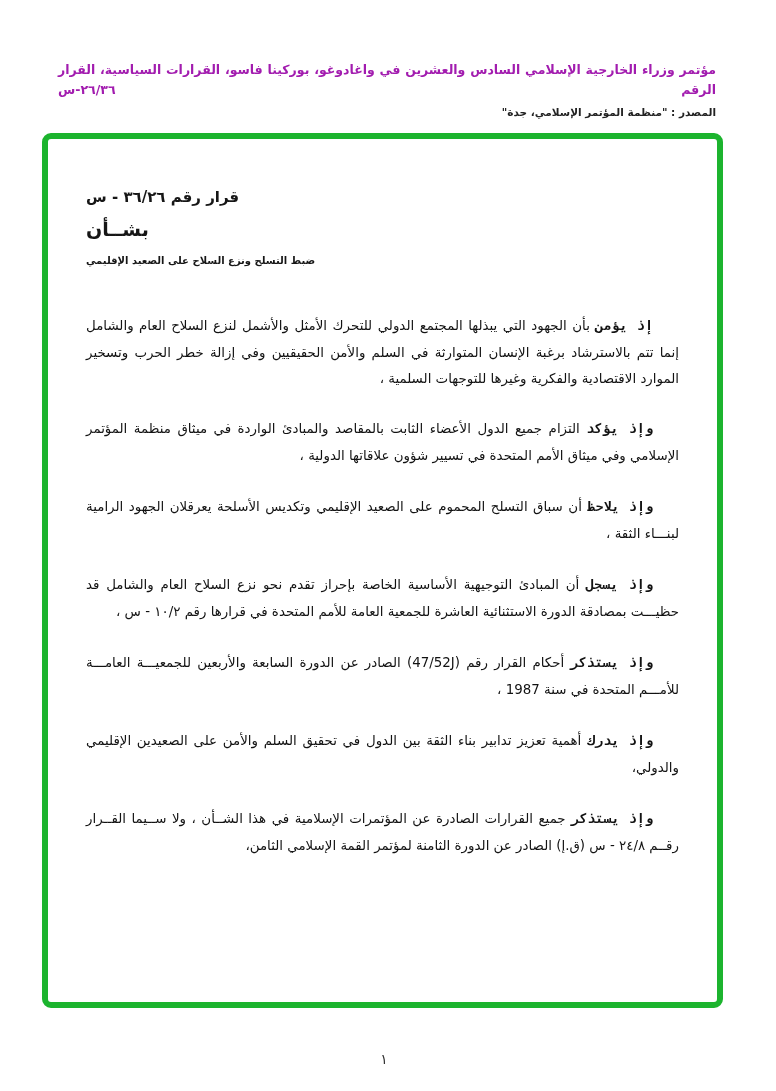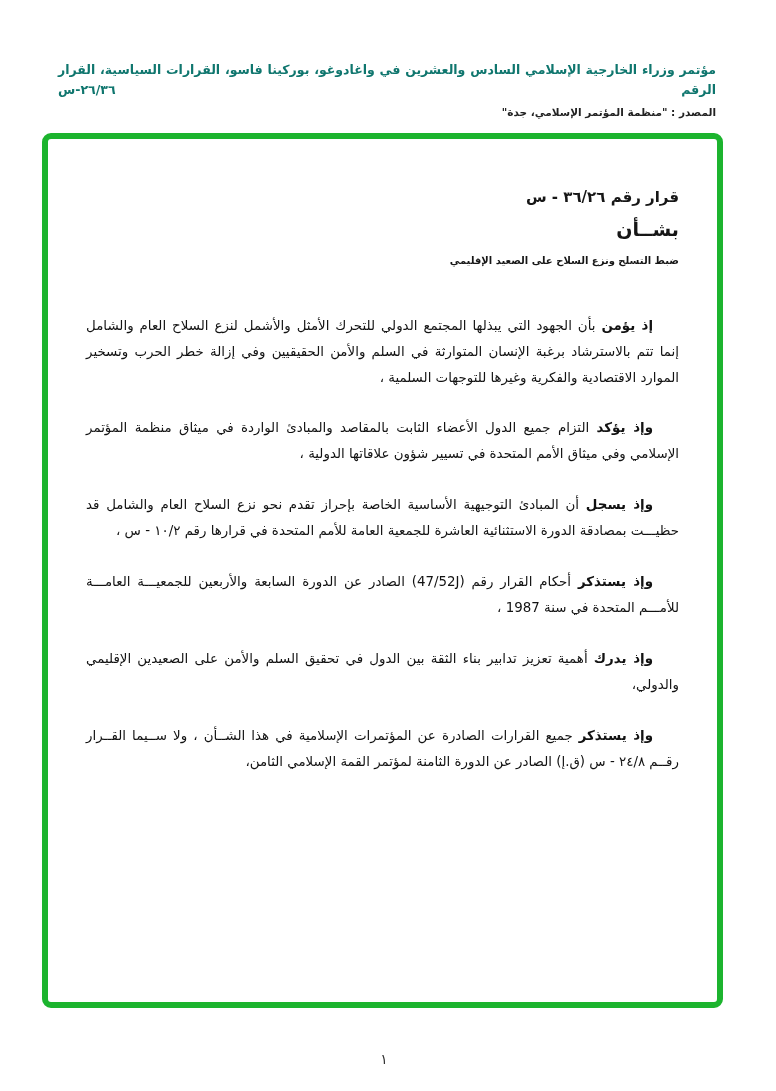--- a/index.html
+++ b/index.html
@@ -19,21 +19,21 @@
     direction:rtl;
     text-align:right;
   }
   .header-line1{
     font-size:12.5px;
     font-weight:bold;
     letter-spacing:0px;
     text-align:justify;
     text-align-last:justify;
     line-height:1.6;
-    color:#0f766e;
+    color:#a21caf;
   }
   .header-line2{
     margin-top:6px;
     font-size:10.5px;
     font-weight:bold;
     text-align:right;
     color:#222;
   }
 
   .decree-box{
@@ -43,37 +43,37 @@
     border:6px solid #1cb42e;
     border-radius:9px;
     box-sizing:border-box;
     background:#ffffff;
   }
   .doc-content{
     direction:rtl;
     padding:42px 38px 0 38px;
   }
   .doc-title{
-    text-align:right;
+    text-align:left;
     font-weight:bold;
     margin-bottom:36px;
   }
   .doc-title .t1{font-size:15px;line-height:32px;}
   .doc-title .t2{font-size:19px;line-height:32px;}
   .doc-title .t3{font-size:10px;line-height:32px;}
 
   .paragraph{
     font-size:13.4px;
     line-height:26px;
     text-align:justify;
     text-indent:26px;
     margin:0 0 25px 0;
     color:#121212;
   }
-  .paragraph .lead{font-weight:bold;}
+  .paragraph .lead{font-weight:bold;font-family:Liberation Mono, monospace;}
   .paragraph:nth-of-type(1){margin-bottom:24px;}
 
   .page-number{
     position:absolute;
     bottom:24px;left:0;right:8px;
     text-align:center;
     font-size:14px;
     color:#333;
   }
 </style>
@@ -94,20 +94,21 @@
         <div class="t1">قرار رقم ٣٦/٢٦ - س</div>
         <div class="t2">بشــأن</div>
         <div class="t3">ضبط التسلح ونزع السلاح على الصعيد الإقليمي</div>
       </div>
 
 
       <p class="paragraph"><span class="lead">إذ يؤمن</span><span> بأن الجهود التي يبذلها المجتمع الدولي للتحرك الأمثل والأشمل لنزع السلاح العام والشامل إنما تتم بالاسترشاد برغبة الإنسان المتوارثة في السلم والأمن الحقيقيين وفي إزالة خطر الحرب وتسخير الموارد الاقتصادية والفكرية وغيرها للتوجهات السلمية ،</span></p>
 
       <p class="paragraph"><span class="lead">وإذ يؤكد</span><span> التزام جميع الدول الأعضاء الثابت بالمقاصد والمبادئ الواردة في ميثاق منظمة المؤتمر الإسلامي وفي ميثاق الأمم المتحدة في تسيير شؤون علاقاتها الدولية ،</span></p>
 
+      <p class="paragraph"><span class="lead">وإذ يلاحظ</span><span> أن سباق التسلح المحموم على الصعيد الإقليمي وتكديس الأسلحة يعرقلان الجهود الرامية لبنـــاء الثقة ،</span></p>
 
       <p class="paragraph"><span class="lead">وإذ يسجل</span><span> أن المبادئ التوجيهية الأساسية الخاصة بإحراز تقدم نحو نزع السلاح العام والشامل قد حظيـــت بمصادقة الدورة الاستثنائية العاشرة للجمعية العامة للأمم المتحدة في قرارها رقم ١٠/٢ - س ،</span></p>
 
       <p class="paragraph"><span class="lead">وإذ يستذكر</span><span> أحكام القرار رقم (47/52J) الصادر عن الدورة السابعة والأربعين للجمعيـــة العامـــة للأمـــم المتحدة في سنة 1987 ،</span></p>
 
 
       <p class="paragraph"><span class="lead">وإذ يدرك</span><span> أهمية تعزيز تدابير بناء الثقة بين الدول في تحقيق السلم والأمن على الصعيدين الإقليمي والدولي،</span></p>
 
       <p class="paragraph"><span class="lead">وإذ يستذكر</span><span> جميع القرارات الصادرة عن المؤتمرات الإسلامية في هذا الشــأن ، ولا ســيما القــرار رقــم ٢٤/٨ - س (ق.إ) الصادر عن الدورة الثامنة لمؤتمر القمة الإسلامي الثامن،</span></p>
 

